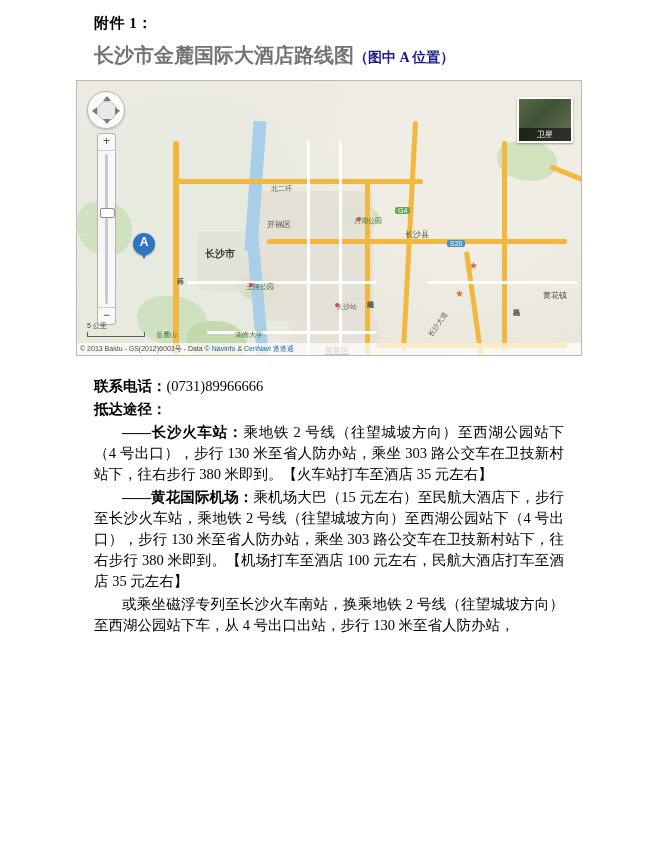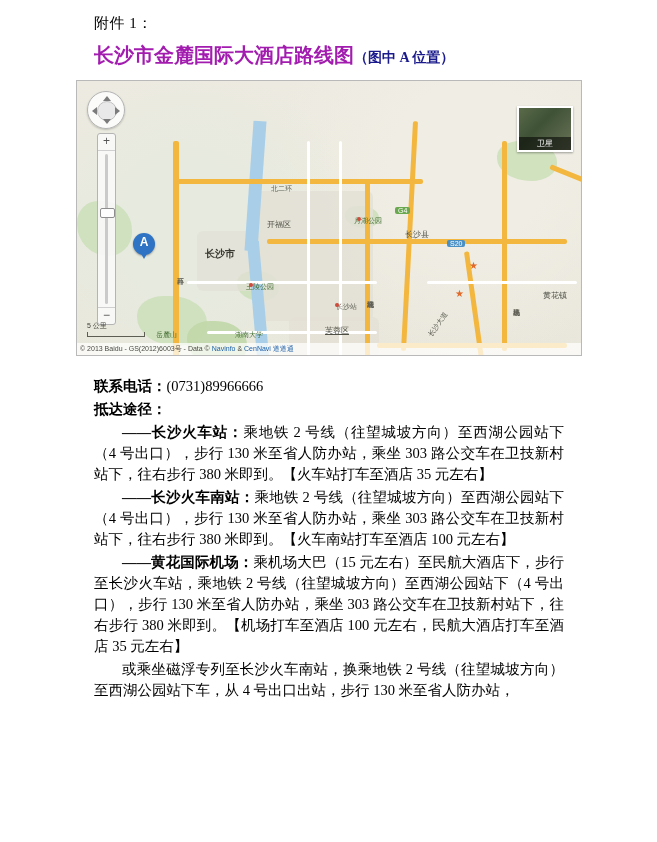--- a/index.html
+++ b/index.html
@@ -19,35 +19,35 @@
     position: absolute;
     left: 0; top: 0;
     width: 657px;
     height: 842px;
   }
   .attachment-label {
     position: absolute;
     left: 94px;
     top: 14px;
     font-size: 15px;
-    font-weight: normal;
+    font-weight: bold;
     letter-spacing: 0.5px;
   }
   .doc-title {
     position: absolute;
     left: 94px;
     top: 42px;
     width: 470px;
     font-size: 20px;
     font-weight: bold;
     color: #1a1a8c;
     white-space: nowrap;
   }
   .doc-title .title-main {
-    color: #a21caf;
+    color: #737373;
   }
   .doc-title .title-note {
     font-size: 14px;
     color: #1a1a8c;
     font-weight: bold;
   }
 
   
   .map-frame {
     position: absolute;
@@ -232,21 +232,21 @@
     top: 74px;
     width: 13px; height: 8px;
     background: #fdfdfd;
     border: 1px solid #8e8e8e;
     border-radius: 2px;
   }
   
   .sat-thumb {
     position: absolute;
     right: 8px;
-    top: 25px;
+    top: 16px;
     width: 52px;
     height: 42px;
     border: 2px solid #ffffff;
     box-shadow: 0 1px 2px rgba(0,0,0,.35);
     background: linear-gradient(135deg, #5a6b4a 0%, #3f5236 40%, #6b7358 100%);
   }
   .sat-thumb .cap {
     position: absolute;
     left: 0; right: 0; bottom: 0;
     height: 13px;
@@ -349,21 +349,21 @@
     <div class="road hwy" style="left:396px; top:170px; width:5px; height:130px; transform:rotate(-8deg);"></div>
 
     <div class="road white" style="left:110px; top:200px; width:190px; height:3px;"></div>
     <div class="road white" style="left:130px; top:250px; width:170px; height:3px;"></div>
     <div class="road white" style="left:230px; top:60px; width:3px; height:250px;"></div>
     <div class="road white" style="left:262px; top:60px; width:3px; height:250px;"></div>
     <div class="road white" style="left:350px; top:200px; width:150px; height:3px;"></div>
 
     <div class="maplabel city" style="left:128px; top:166px;">长沙市</div>
     <div class="maplabel dist" style="left:190px; top:138px;">开福区</div>
-    <div class="maplabel dist" style="left:248px; top:244px;text-decoration:underline;">芙蓉区</div>
+    <div class="maplabel dist" style="left:248px; top:264px;text-decoration:underline;">芙蓉区</div>
 
     <div class="maplabel dist" style="left:328px; top:148px;font-family:Liberation Mono, monospace;">长沙县</div>
     <div class="maplabel dist" style="left:466px; top:166px;margin-top:43px;">黄花镇</div>
 
     <div class="maplabel green" style="left:277px; top:135px;">月湖公园</div>
     <div class="maplabel green" style="left:169px; top:201px;">王陵公园</div>
     <div class="maplabel green" style="left:79px; top:249px;">岳麓山</div>
     <div class="maplabel green" style="left:158px; top:249px;">湖南大学</div>
 
     <div class="maplabel" style="left:98px; top:192px; writing-mode:vertical-rl;">西二环</div>
@@ -431,23 +431,20 @@
     <p class="para">
       <span class="bold">联系电话：</span><span>(0731)89966666</span>
     </p>
 
     <p class="para gap-before bold">抵达途径：</p>
 
     <p class="para indent2">
       <span class="lead">——长沙火车站：</span><span>乘地铁 2 号线（往望城坡方向）至西湖公园站下（4 号出口），步行 130 米至省人防办站，乘坐 303 路公交车在卫技新村站下，往右步行 380 米即到。【火车站打车至酒店 35 元左右】</span>
     </p>
 
-    <p class="para indent2 gap-before">
-      <span class="lead">——长沙火车南站：</span><span>乘地铁 2 号线（往望城坡方向）至西湖公园站下（4 号出口），步行 130 米至省人防办站，乘坐 303 路公交车在卫技新村站下，往右步行 380 米即到。【火车南站打车至酒店 100 元左右】</span>
-    </p>
 
     <p class="para indent2 gap-before">
       <span class="lead">——黄花国际机场：</span><span>乘机场大巴（15 元左右）至民航大酒店下，步行至长沙火车站，乘地铁 2 号线（往望城坡方向）至西湖公园站下（4 号出口），步行 130 米至省人防办站，乘坐 303 路公交车在卫技新村站下，往右步行 380 米即到。【机场打车至酒店 100 元左右，民航大酒店打车至酒店 35 元左右】</span>
     </p>
 
     <p class="para indent2">或乘坐磁浮专列至长沙火车南站，换乘地铁 2 号线（往望城坡方向）至西湖公园站下车，从 4 号出口出站，步行 130 米至省人防办站，</p>
 
   </div>
 
 </div>

